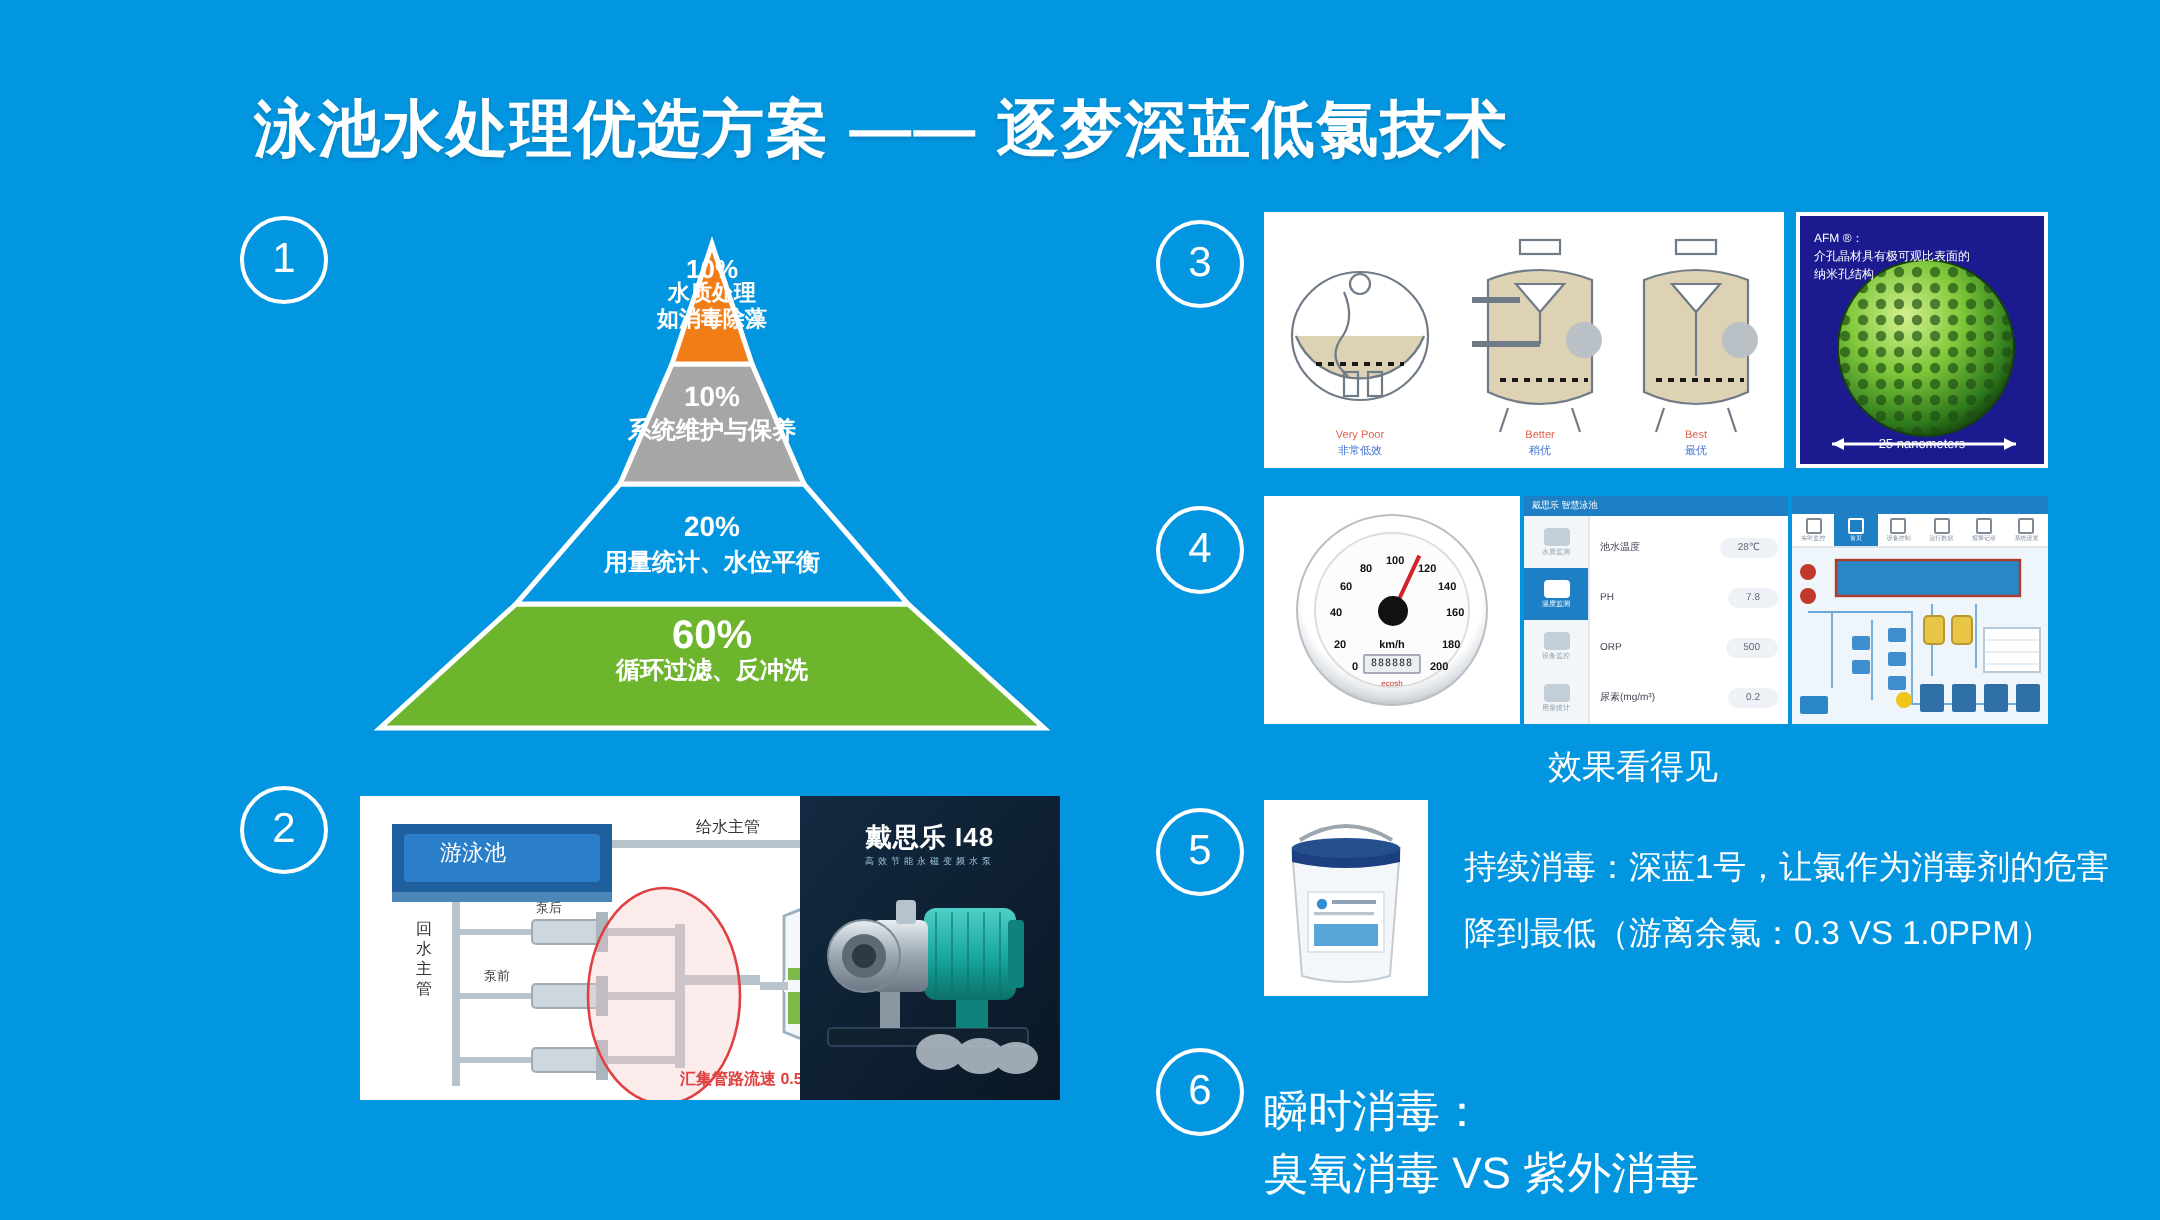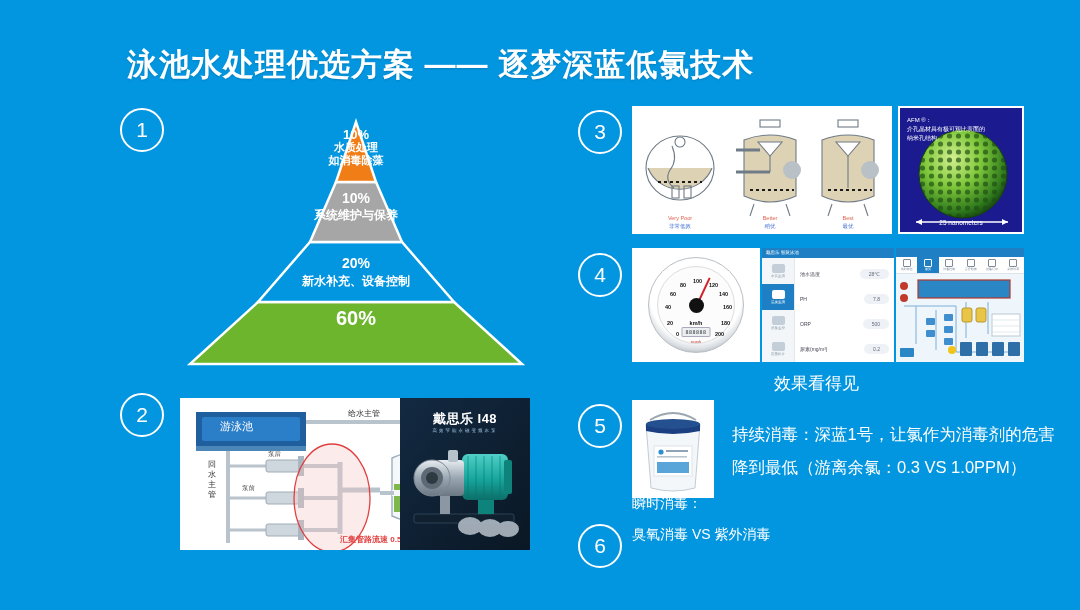--- a/index.html
+++ b/index.html
@@ -106,21 +106,21 @@
   .gauge-odo{position:absolute;left:50%;bottom:15px;transform:translateX(-50%);
      background:#eceff1;border:.5px solid #aab;padding:1px 3px;border-radius:1px;
      font-family:"DejaVu Sans Mono","Liberation Mono",monospace;font-size:5px;color:#222;letter-spacing:.5px;}
   .gauge-brand{position:absolute;left:0;right:0;bottom:8px;text-align:center;font-size:4px;color:#c0392b;}
 
   
   #bucket{left:600px;top:400px;width:82px;height:98px;}
   .s5text{position:absolute;left:700px;top:418px;font-size:16.5px;line-height:33px;white-space:nowrap;}
 
   
-  .s6text{position:absolute;left:600px;top:488px;font-size:14px;line-height:31px;white-space:nowrap;}
+  .s6text{position:absolute;left:600px;top:540px;font-size:22px;line-height:31px;white-space:nowrap;}
 </style>
 </head>
 <body>
 
 <div class="slide">
 
   <div class="title">泳池水处理优选方案 —— 逐梦深蓝低氯技术</div>
 
   <div class="num" style="left:88px;top:108px;">
     <span>1</span>
@@ -144,25 +144,26 @@
       <div>如消毒除藻</div>
     </div>
 
     <div class="ptext pt-grey">
       <div class="pct">10%</div>
       <div>系统维护与保养</div>
     </div>
 
     <div class="ptext pt-blue">
       <div class="pct">20%</div>
-      <div>新水补充、设备控制</div>
+      <div>用量统计、水位平衡</div>
     </div>
 
     <div class="ptext pt-green">
       <div class="pct">60%</div>
+      <div>循环过滤、反冲洗</div>
     </div>
   </div>
 
   <div class="num" style="left:88px;top:393px;">
     <span>2</span>
   </div>
 
   <div class="card" id="panel2">
     <svg viewBox="0 0 350 152" xmlns="http://www.w3.org/2000/svg" style="width:350px;height:152px;">
       <rect x="0" y="0" width="350" height="152" fill="#ffffff"></rect>

